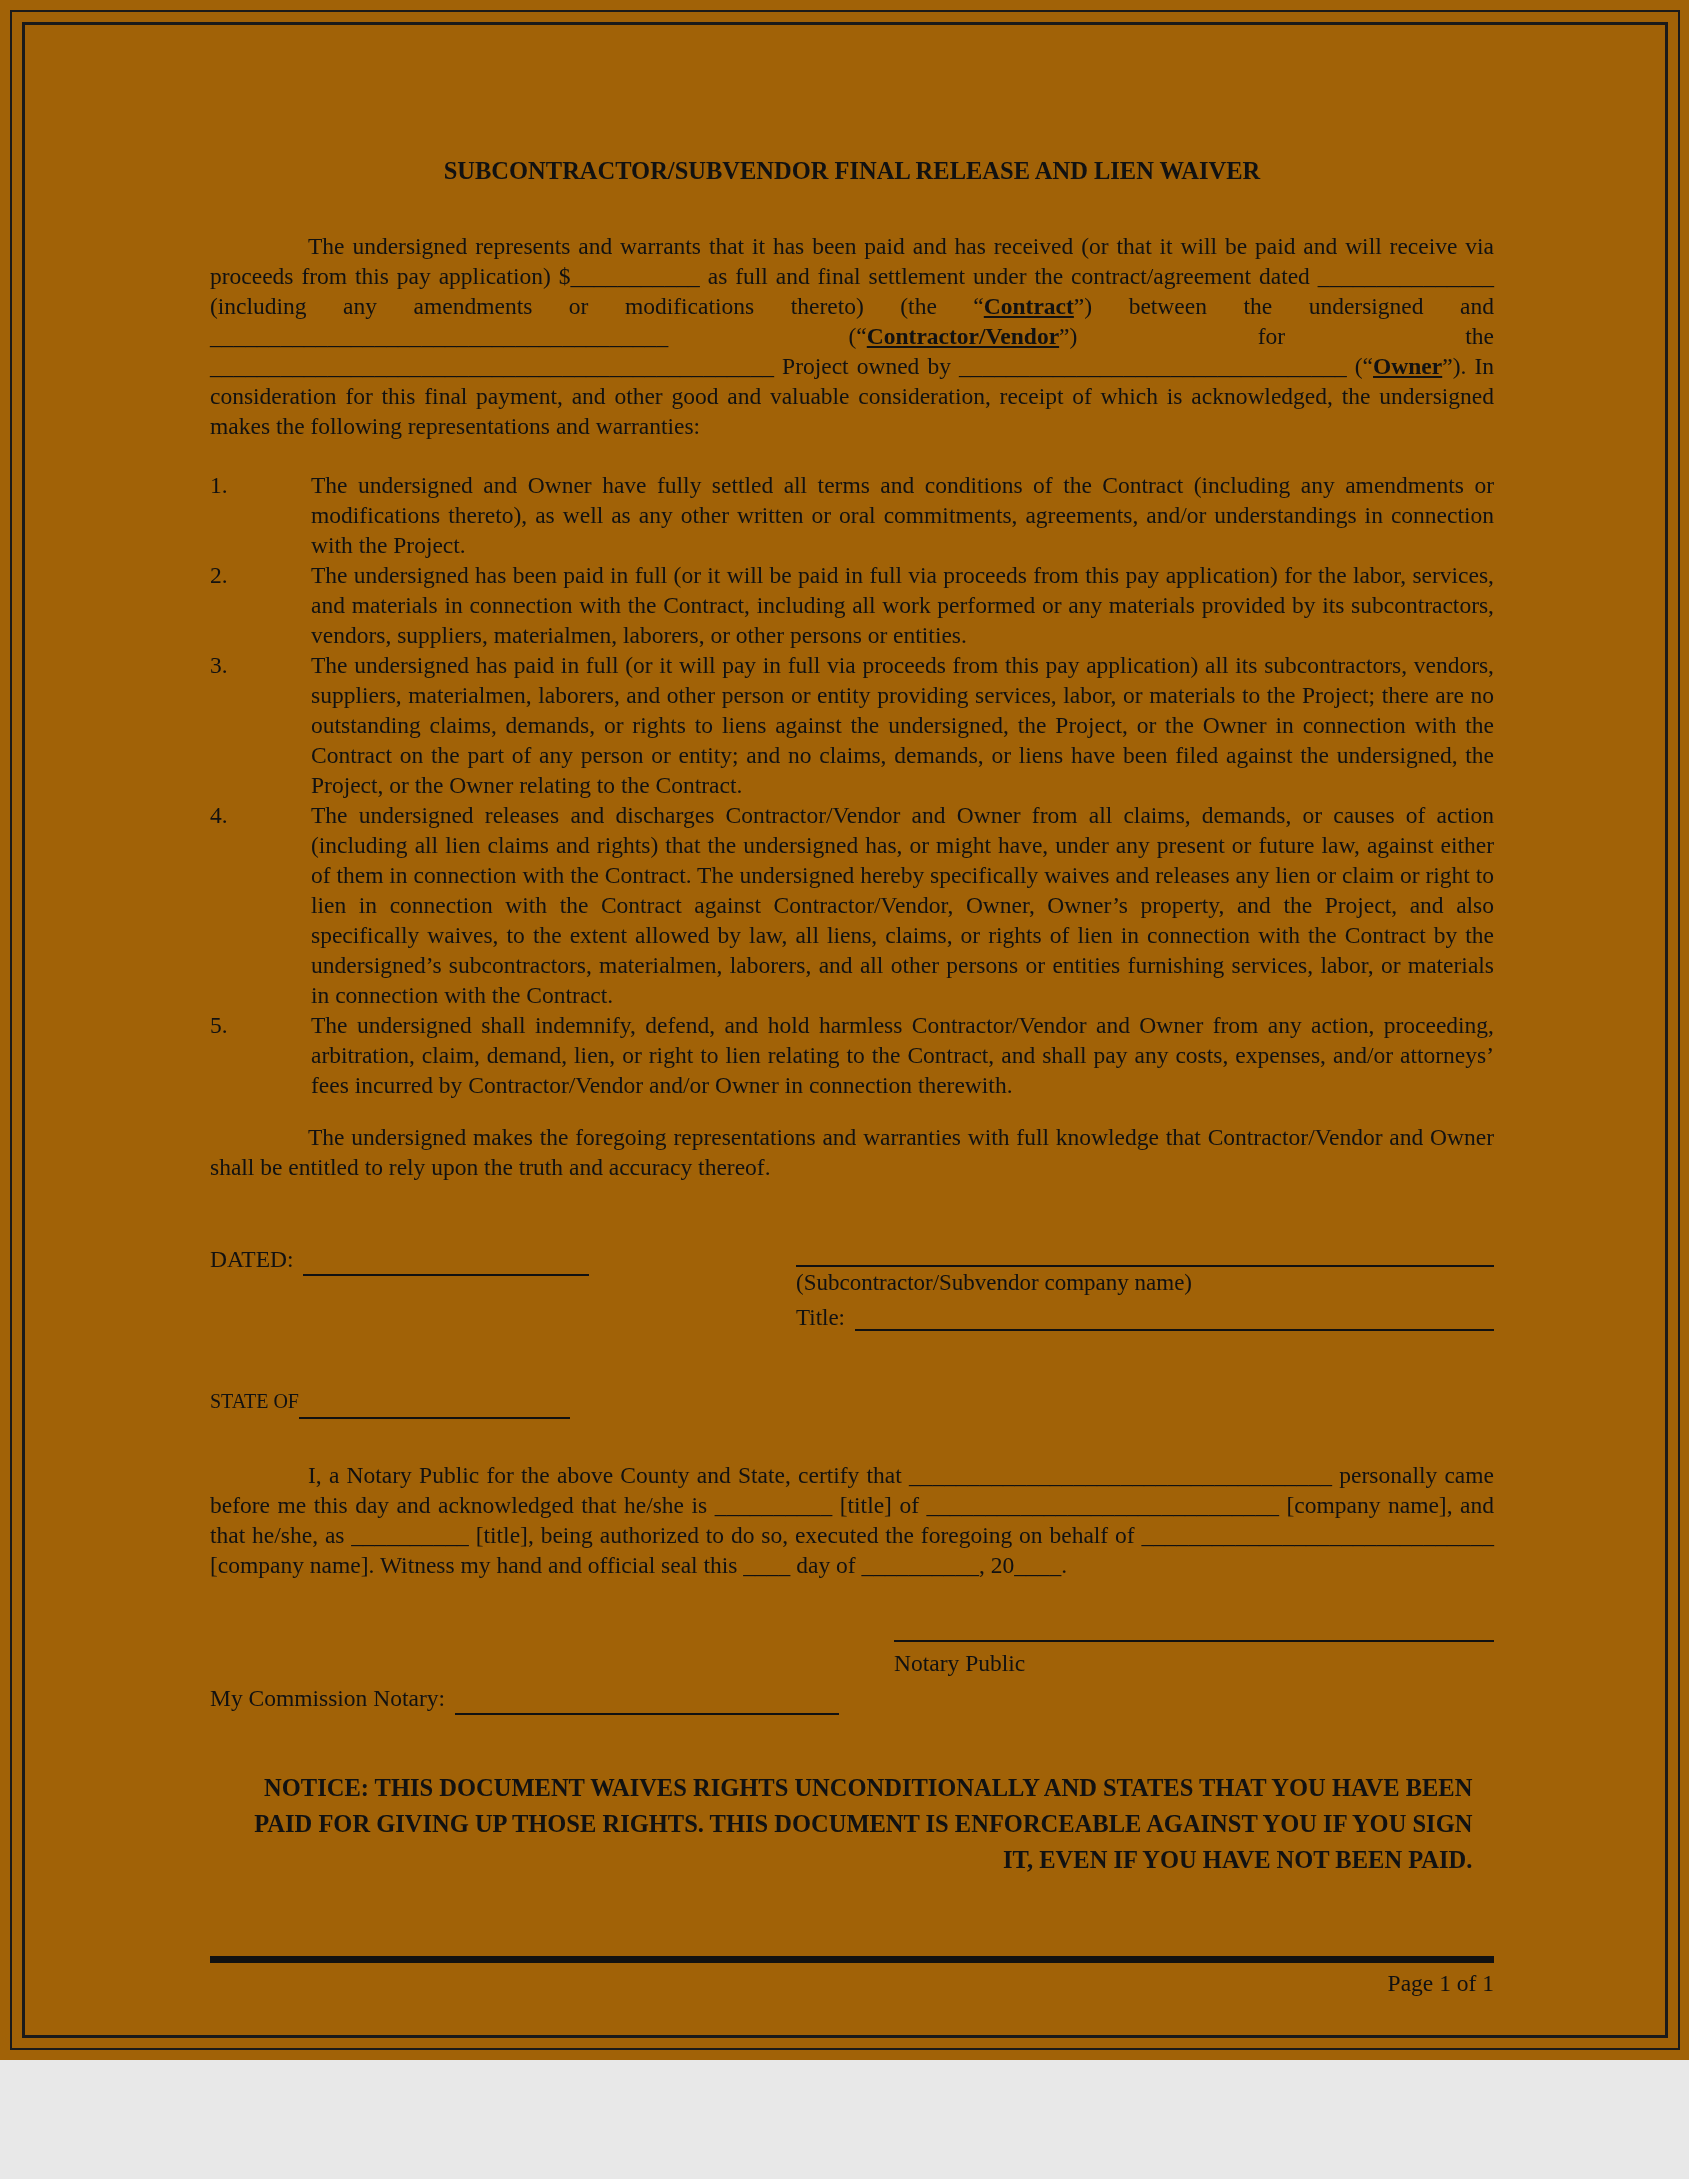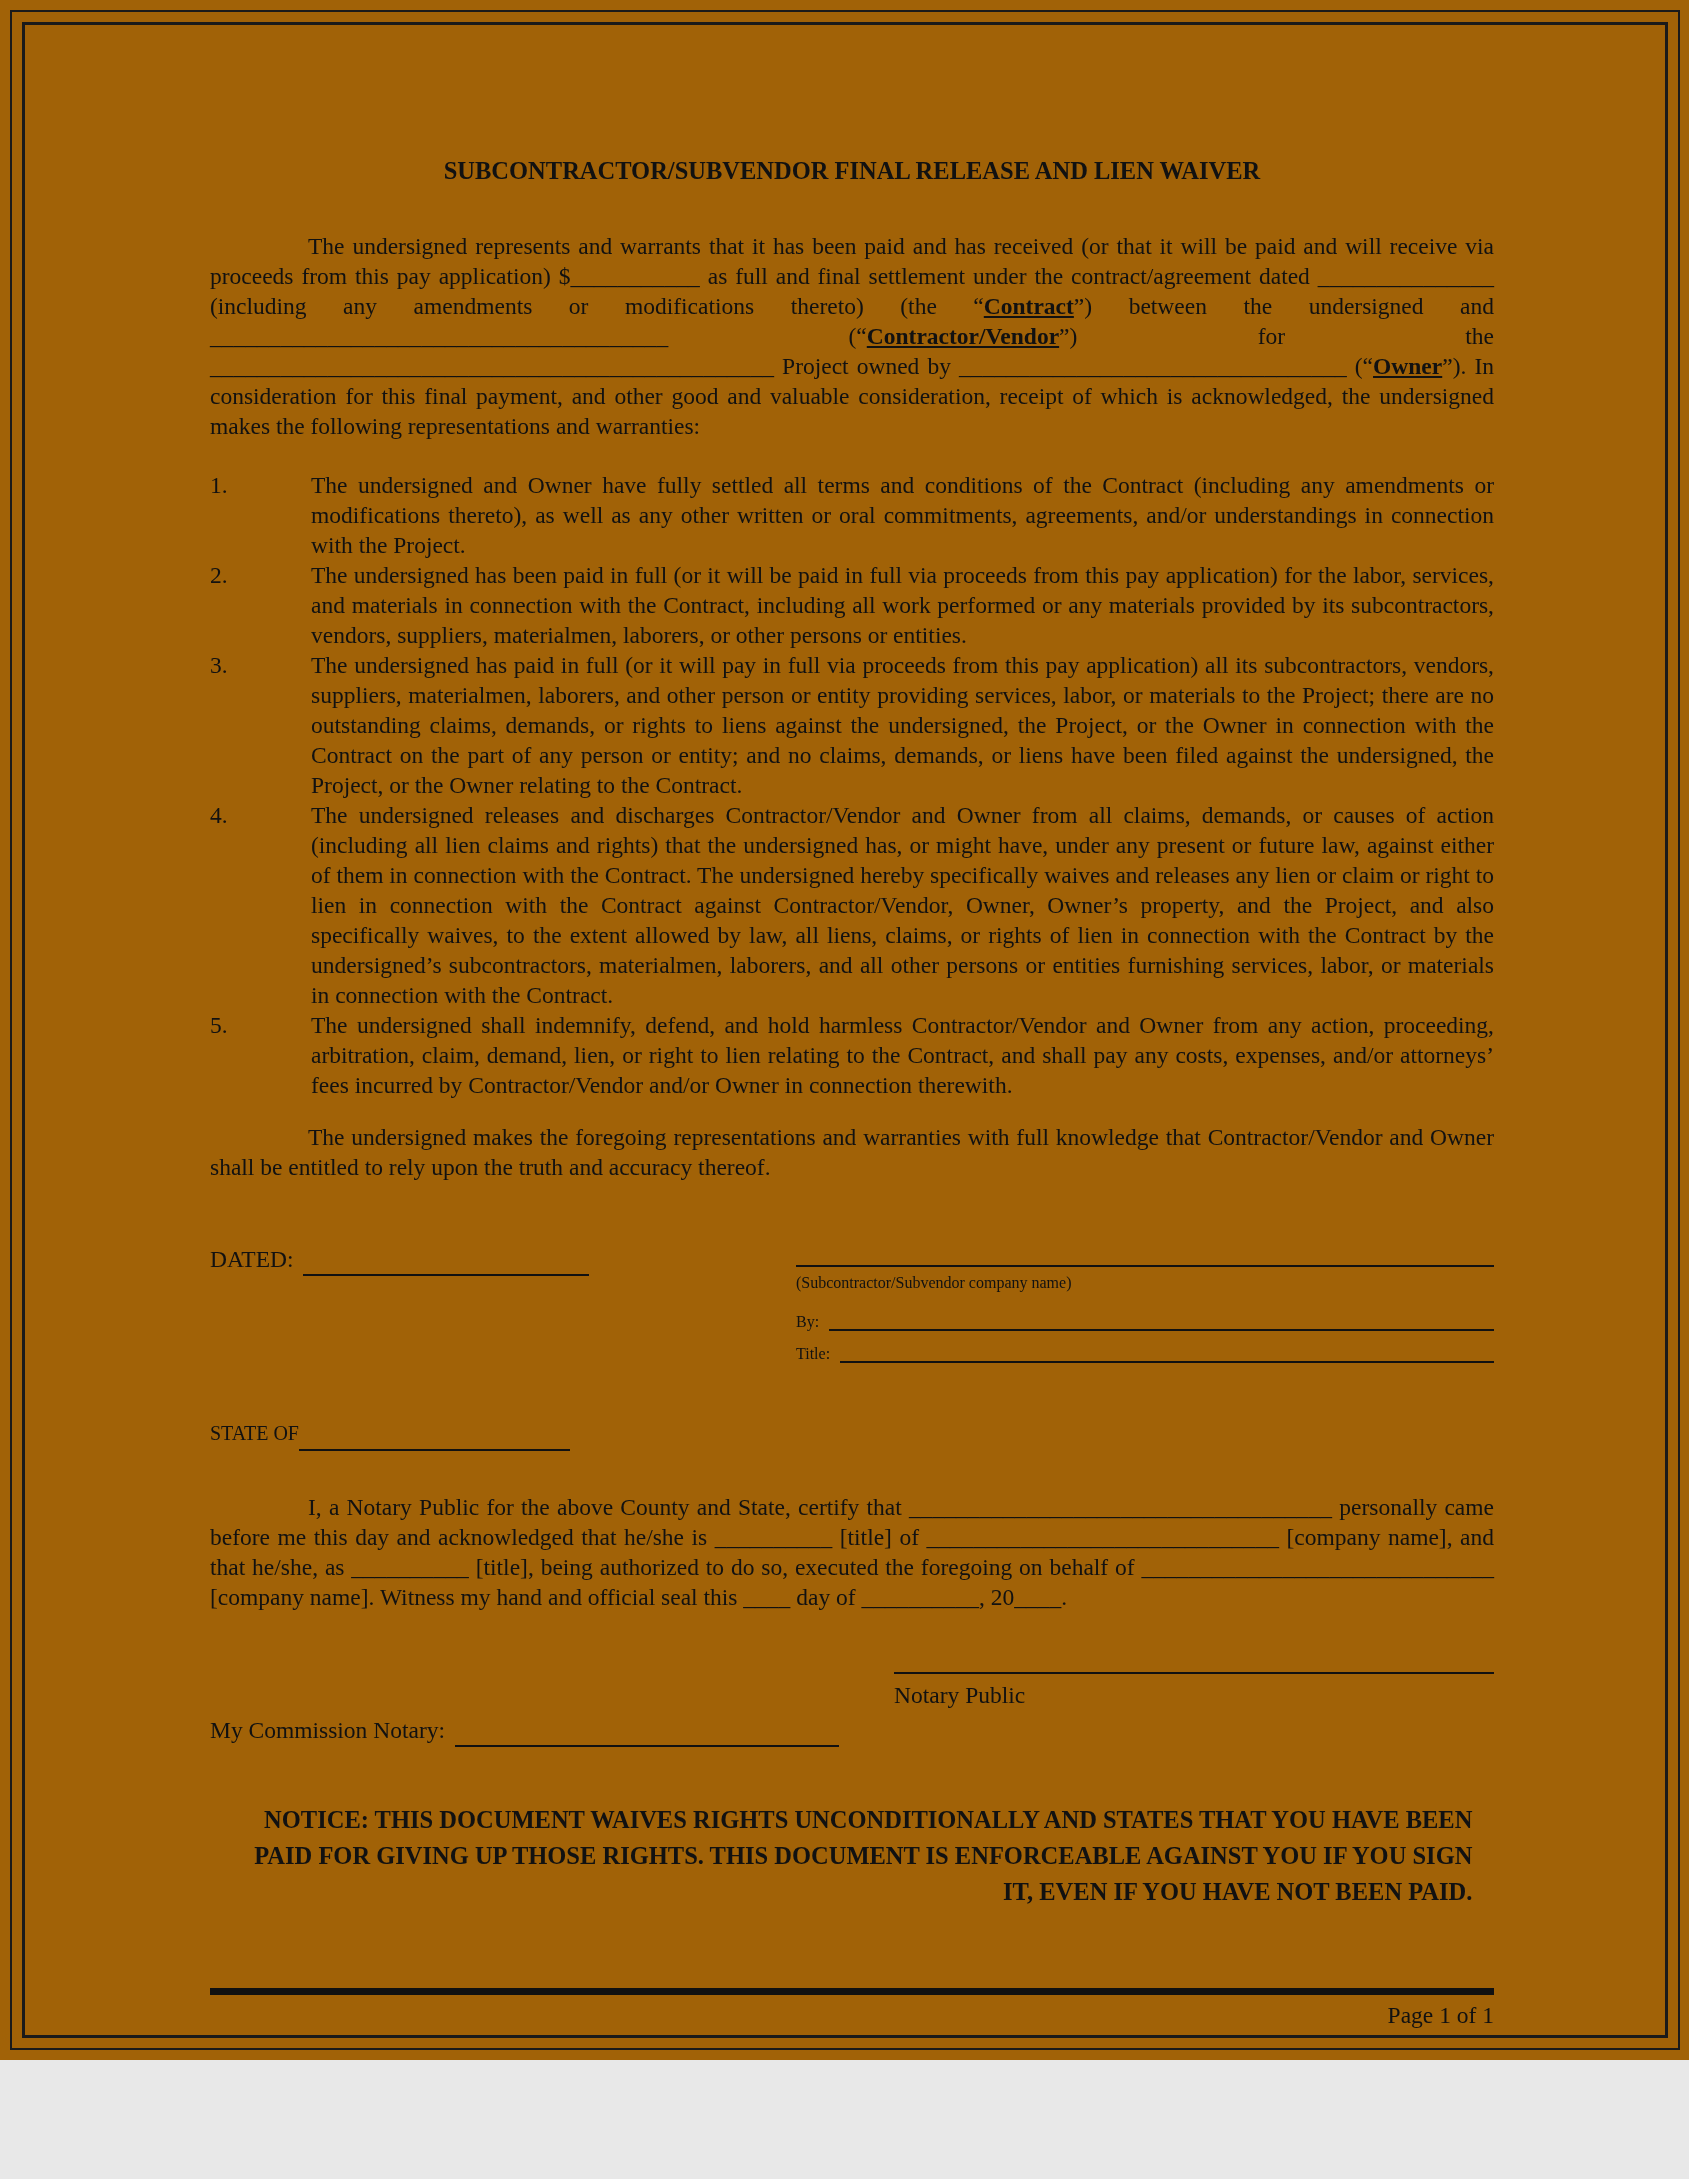--- a/index.html
+++ b/index.html
@@ -66,21 +66,21 @@
   
   .sig-row { display: flex; margin-top: 61px; }
   .sig-left { width: 586px; font-size: 23.5px; line-height: 33px; }
   .blank {
     display: inline-block;
     border-bottom: 2px solid #111;
     height: 25.5px;
     vertical-align: bottom;
   }
   .dated-blank { width: 286px; margin-left: 9.8px; }
-  .sig-col { flex: 1; font-size: 16px; }
+  .sig-col { flex: 1; font-size: 23px; }
   .sig-line { border-bottom: 2px solid #111; height: 23.5px; }
   .company-label { line-height: 32px; }
   .lbl-row { display: flex; align-items: flex-end; height: 32px; }
   .lbl-row .fill {
     flex: 1;
     border-bottom: 2px solid #111;
     height: 27.4px;
     margin-left: 9.8px;
   }
 
@@ -150,24 +150,20 @@
     <p class="para indent closing">The undersigned makes the foregoing representations and warranties with full knowledge that Contractor/Vendor and Owner shall be entitled to rely upon the truth and accuracy thereof.</p>
 
     <div class="sig-row">
       <div class="sig-left">
         <span>DATED:</span><span class="blank dated-blank"></span>
       </div>
       <div class="sig-col">
         <div class="sig-line"></div>
         <div class="company-label">(Subcontractor/Subvendor company name)</div>
         <div class="lbl-row">
-          <span>By:</span>
-          <span class="fill"></span>
-        </div>
-        <div class="lbl-row">
           <span>Title:</span>
           <span class="fill"></span>
         </div>
       </div>
     </div>
 
     <div class="state-block">
       <div class="state-row">
         <span>STATE OF</span><span class="blank state-blank"></span>
       </div>

